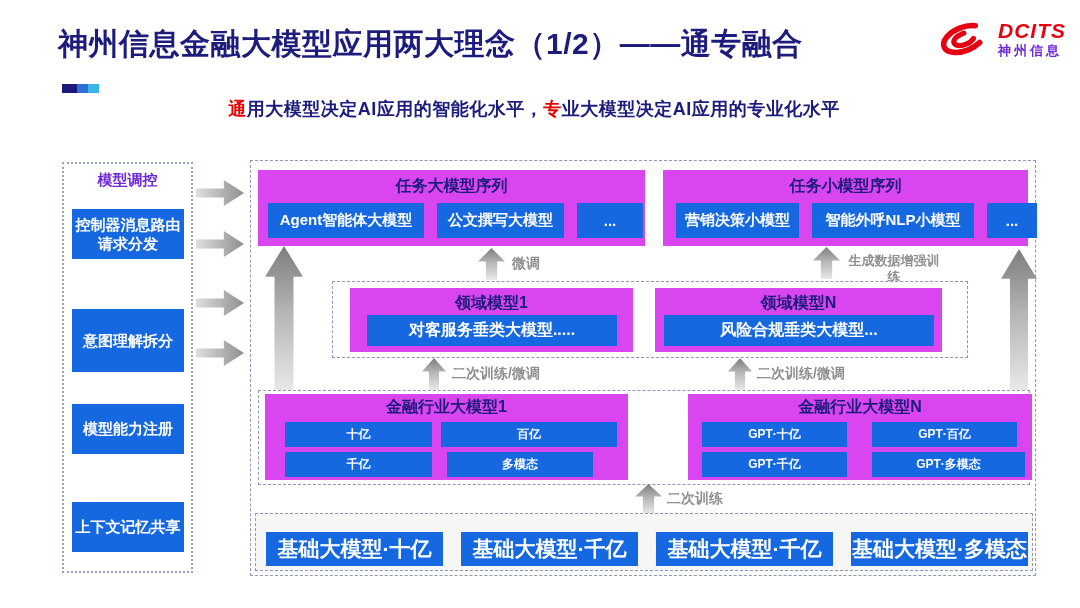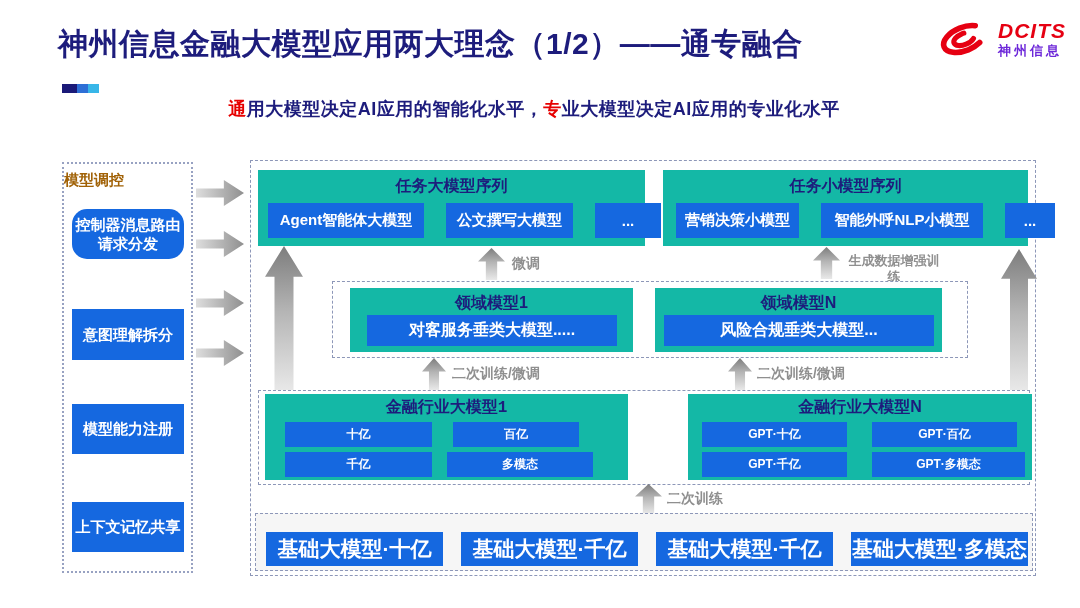--- a/index.html
+++ b/index.html
@@ -28,71 +28,71 @@
 
   .logo { position:absolute; left:936px; top:18px; display:flex; align-items:center; gap:6px; }
   .logo-texts { display:flex; flex-direction:column; line-height:1.1; }
   .logo-brand { color:#e60012; font-weight:bold; font-style:italic; font-size:21px; letter-spacing:1px; }
   .logo-cn { color:#6d28d9; font-weight:bold; font-size:13px; letter-spacing:3px; margin-top:2px; }
 
   .sidebar {
     position:absolute; left:62px; top:162px; width:131px; height:411px;
     border:2px dotted #98a2c2; background:#fff;
   }
-  .sidebar-title { position:absolute; top:7px; left:0; width:100%; 
-    font-size:15px; font-weight:bold; color:#a16207; }
+  .sidebar-title { position:absolute; top:7px; left:0; width:100%; text-align:center;
+    font-size:15px; font-weight:bold; color:#6d28d9; }
   .side-btn {
     position:absolute; left:8px; width:112px; background:#1568e0; color:#fff;
     display:flex; align-items:center; justify-content:center; text-align:center;
     font-size:15px; line-height:1.3; font-weight:bold;
   }
-  .sb-1 { top:45px;  height:50px;border-radius:15px; }
-  .sb-2 { top:145px; height:51px; }
+  .sb-1 { top:45px;  height:50px; }
+  .sb-2 { top:145px; height:63px; }
   .sb-3 { top:240px; height:50px; }
   .sb-4 { top:338px; height:50px; }
 
   .r-arrow {
     position:absolute; left:196px; width:48px; height:26px;
     clip-path:polygon(0 33%, 58% 33%, 58% 0, 100% 50%, 58% 100%, 58% 67%, 0 67%);
     background:linear-gradient(to right,#dedede,#8f8f8f);
   }
   .ra-1 { top:180px; } .ra-2 { top:231px; } .ra-3 { top:290px; } .ra-4 { top:340px; }
 
   .outer { position:absolute; left:250px; top:160px; width:786px; height:416px;
     border:1px dashed #8d97b8; }
   .mid-dashed { position:absolute; left:332px; top:281px; width:636px; height:77px;
     border:1px dashed #8d97b8; background:#fff; }
   .fin-dashed { position:absolute; left:258px; top:390px; width:772px; height:95px;
     border:1px dashed #8d97b8; background:#fff; }
   .bottom-dashed { position:absolute; left:255px; top:513px; width:778px; height:58px;
     border:1px dashed #8d97b8; background:#f6f6f6; }
 
-  .group { position:absolute; background:#14b8a6; }
+  .group { position:absolute; background:#d946ef; }
   .group-title { position:absolute; top:6px; left:0; width:100%; text-align:center;
     font-size:16px; font-weight:bold; color:#1d1c7c; }
   .chip {
     background:#1568e0; color:#fff; display:flex; align-items:center; justify-content:center;
     font-size:15px; font-weight:bold; white-space:nowrap;
   }
-  .chip-row { position:absolute; display:flex; gap:22px; }
+  .chip-row { position:absolute; display:flex; gap:13px; }
 
   .g-task-large { left:258px; top:170px; width:387px; height:76px; }
   .g-task-large .chip-row { left:10px; top:33px; height:35px; }
   .g-task-small { left:663px; top:170px; width:365px; height:76px; }
   .g-task-small .chip-row { left:13px; top:33px; height:35px; }
 
   .g-domain { top:288px; height:64px; }
   .g-domain .group-title { top:5px; }
   .g-domain-1 { left:350px; width:283px; }
   .g-domain-n { left:655px; width:287px; }
   .domain-chip { position:absolute; top:27px; height:31px; font-size:16px; }
 
   .g-fin { top:394px; height:86px; }
   .g-fin .group-title { top:3px; }
-  .g-fin-1 { left:265px; width:363px;font-family:Liberation Mono, monospace; }
+  .g-fin-1 { left:265px; width:363px; }
   .g-fin-n { left:688px; width:344px; }
   .fin-chip { position:absolute; height:25px; font-size:12px; }
 
   .base-chip { position:absolute; top:18px; height:34px; width:177px; font-size:21px; }
 
   .up-arrow {
     position:absolute;
     background:linear-gradient(to bottom,#7d7d7d 0%,#b5b5b5 45%,#e9e9e9 100%);
   }
   .up-small { width:27px; height:32px;
@@ -203,21 +203,21 @@
   <div class="up-arrow up-small ua-retrain-l" style="width:24px;"></div>
   <div class="flow-label fl-retrain-l">二次训练/微调</div>
   <div class="up-arrow up-small ua-retrain-r" style="width:24px;"></div>
   <div class="flow-label fl-retrain-r">二次训练/微调</div>
 
   <div class="fin-dashed"></div>
 
   <div class="group g-fin g-fin-1">
     <div class="group-title">金融行业大模型1</div>
     <div class="chip fin-chip" style="left:20px; top:28px; width:147px">十亿</div>
-    <div class="chip fin-chip" style="left:188px; top:28px; width:126px">百亿</div>
+    <div class="chip fin-chip" style="left:176px; top:28px; width:176px">百亿</div>
     <div class="chip fin-chip" style="left:20px; top:58px; width:147px">千亿</div>
     <div class="chip fin-chip" style="left:182px; top:58px; width:146px">多模态</div>
   </div>
 
   <div class="group g-fin g-fin-n">
     <div class="group-title">金融行业大模型N</div>
     <div class="chip fin-chip" style="left:14px; top:28px; width:145px">GPT·十亿</div>
     <div class="chip fin-chip" style="left:14px; top:58px; width:145px">GPT·千亿</div>
     <div class="chip fin-chip" style="left:184px; top:28px; width:145px">GPT·百亿</div>
     <div class="chip fin-chip" style="left:184px; top:58px; width:153px">GPT·多模态</div>

